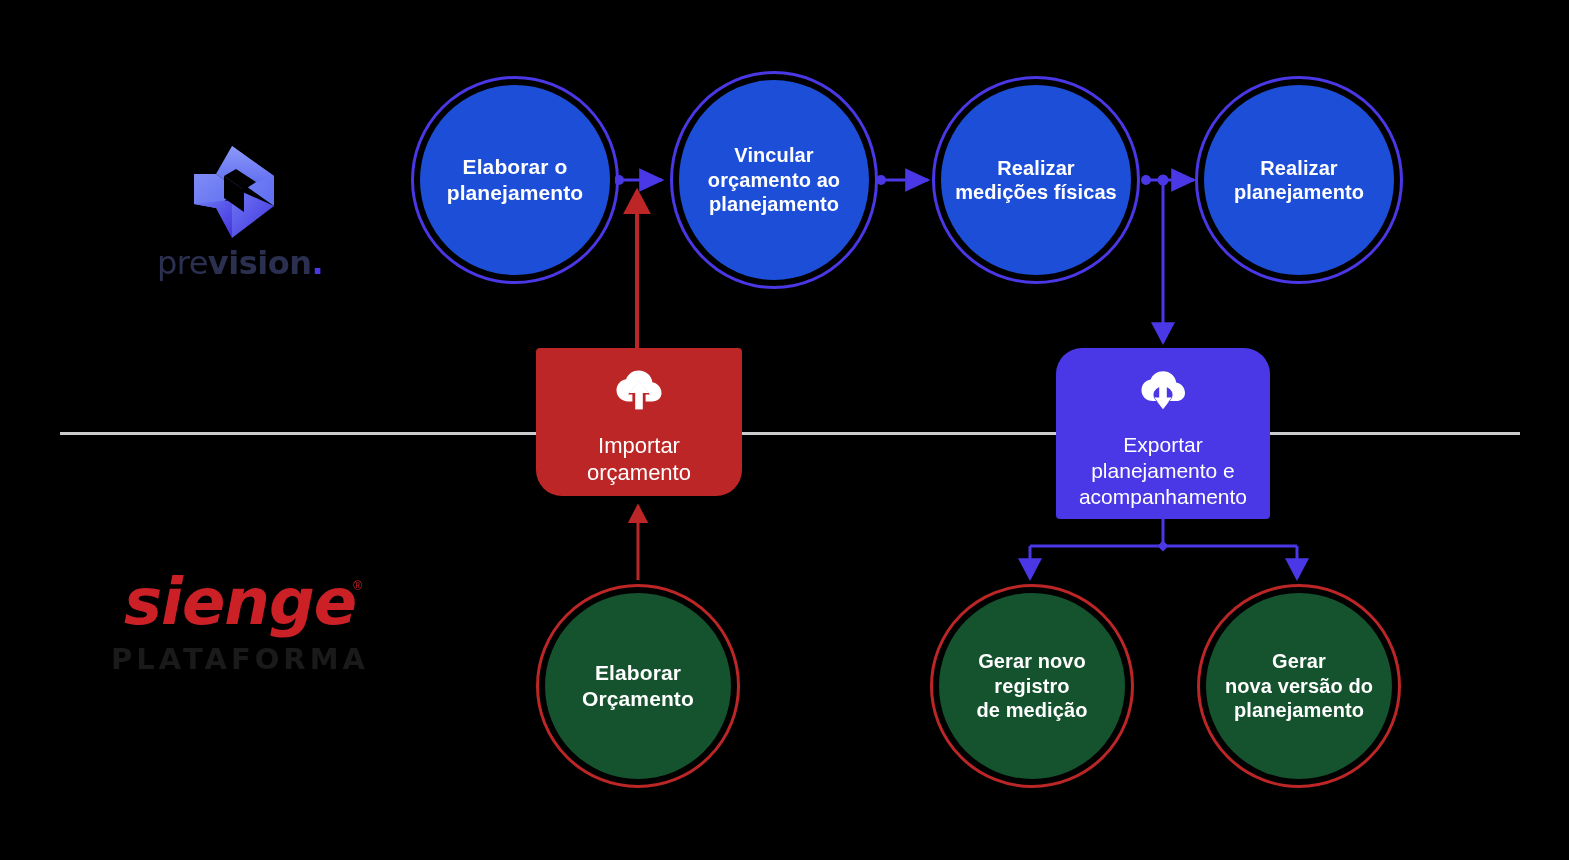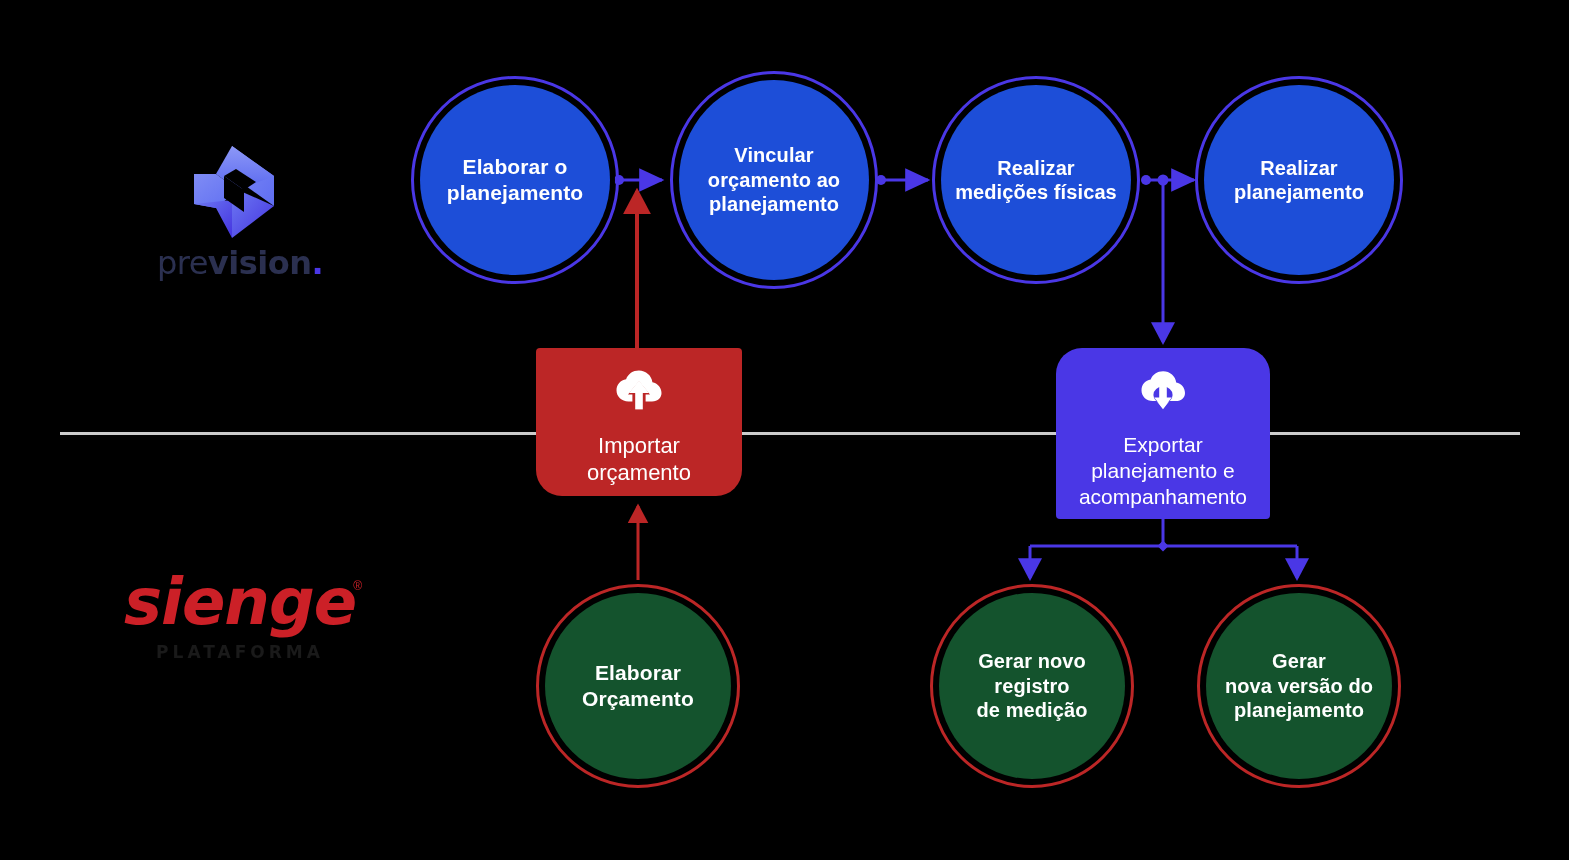--- a/index.html
+++ b/index.html
@@ -150,21 +150,21 @@
     font-style: italic;
     color: #cc2027;
     font-family: "DejaVu Sans", sans-serif;
     letter-spacing: -1px;
   }
   .logo-sienge .sub {
     position: absolute;
     left: 0; top: 77px;
     width: 260px;
     text-align: center;
-    font-size: 17px;
+    font-size: 29px;
     font-weight: bold;
     letter-spacing: 4px;
     color: #1a1a1a;
     font-family: "DejaVu Sans", sans-serif;
   }
   .logo-sienge .reg {
     position: absolute;
     right: 8px;
     top: 14px;
     font-size: 12px;

